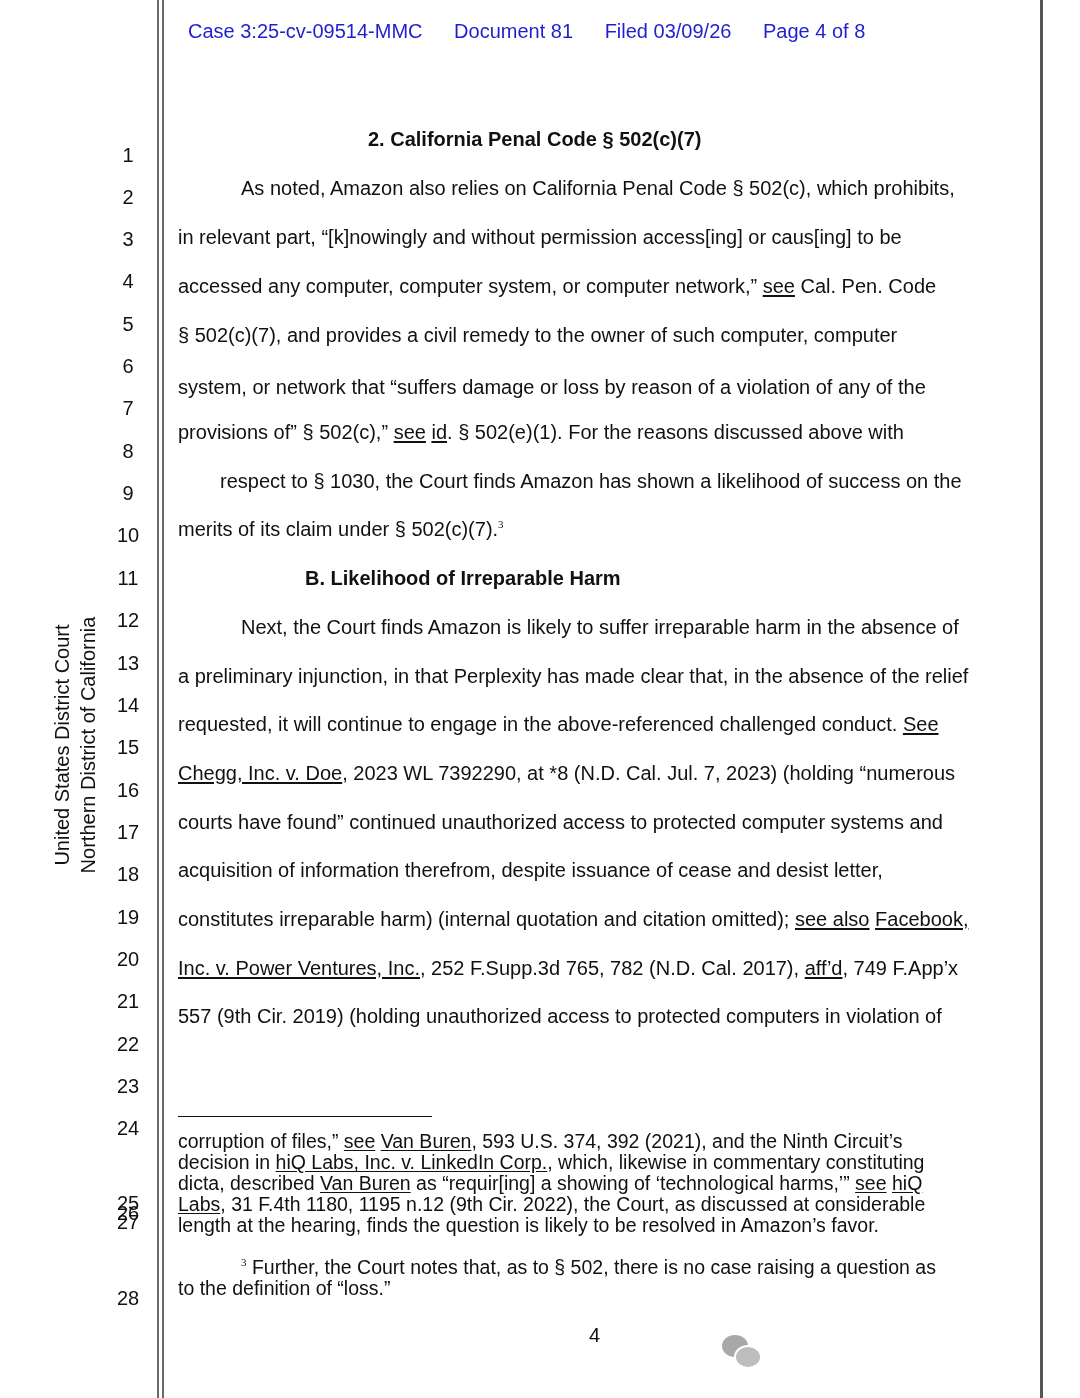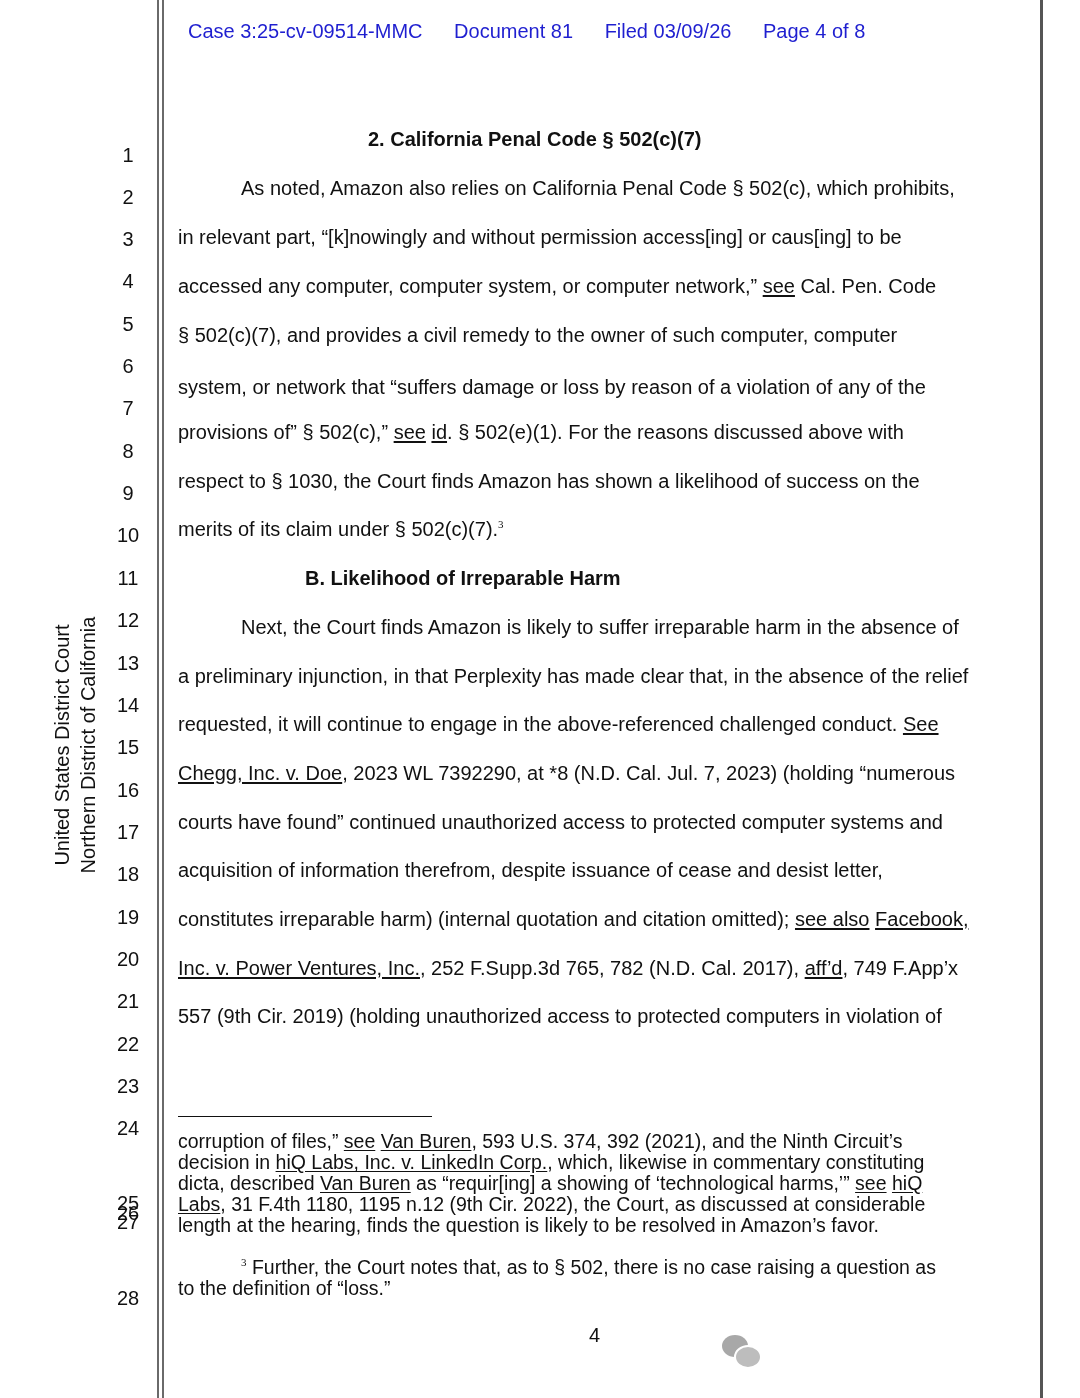--- a/index.html
+++ b/index.html
@@ -79,21 +79,21 @@
     <div class="lnum" style="top: 1287px;">28</div>
   </div>
 
 <div class="tl heading" style="left:368px; top:128px;">2.  California Penal Code § 502(c)(7)</div>
 <div class="tl ind" style="top:177px;">As noted, Amazon also relies on California Penal Code § 502(c), which prohibits,</div>
 <div class="tl" style="top:226px;">in relevant part, “[k]nowingly and without permission access[ing] or caus[ing] to be</div>
 <div class="tl" style="top:275px;"><span>accessed any computer, computer system, or computer network,” </span><u>see</u><span> Cal. Pen. Code</span></div>
 <div class="tl" style="top:324px;">§ 502(c)(7), and provides a civil remedy to the owner of such computer, computer</div>
 <div class="tl" style="top:376px;">system, or network that “suffers damage or loss by reason of a violation of any of the</div>
 <div class="tl" style="top:421px;"><span>provisions of” § 502(c),” </span><u>see</u> <u>id</u><span>. § 502(e)(1). For the reasons discussed above with</span></div>
-<div class="tl" style="top:470px;">respect to § 1030, the Court finds Amazon has shown a likelihood of success on the</div>
+<div class="tl" style="top:470px;margin-left:42px;">respect to § 1030, the Court finds Amazon has shown a likelihood of success on the</div>
 <div class="tl" style="top:518px;"><span>merits of its claim under § 502(c)(7).</span><sup>3</sup></div>
 
 <div class="tl heading" style="left:305px; top:567px;">B.  Likelihood of Irreparable Harm</div>
 <div class="tl ind" style="top:616px;">Next, the Court finds Amazon is likely to suffer irreparable harm in the absence of</div>
 <div class="tl" style="top:665px;">a preliminary injunction, in that Perplexity has made clear that, in the absence of the relief</div>
 <div class="tl" style="top:713px;"><span>requested, it will continue to engage in the above-referenced challenged conduct. </span><u>See</u></div>
 <div class="tl" style="top:762px;"><u>Chegg, Inc. v. Doe</u><span>, 2023 WL 7392290, at *8 (N.D. Cal. Jul. 7, 2023) (holding “numerous</span></div>
 <div class="tl" style="top:811px;">courts have found” continued unauthorized access to protected computer systems and</div>
 <div class="tl" style="top:859px;">acquisition of information therefrom, despite issuance of cease and desist letter,</div>
 <div class="tl" style="top:908px;"><span>constitutes irreparable harm) (internal quotation and citation omitted); </span><u>see also</u> <u>Facebook,</u></div>

